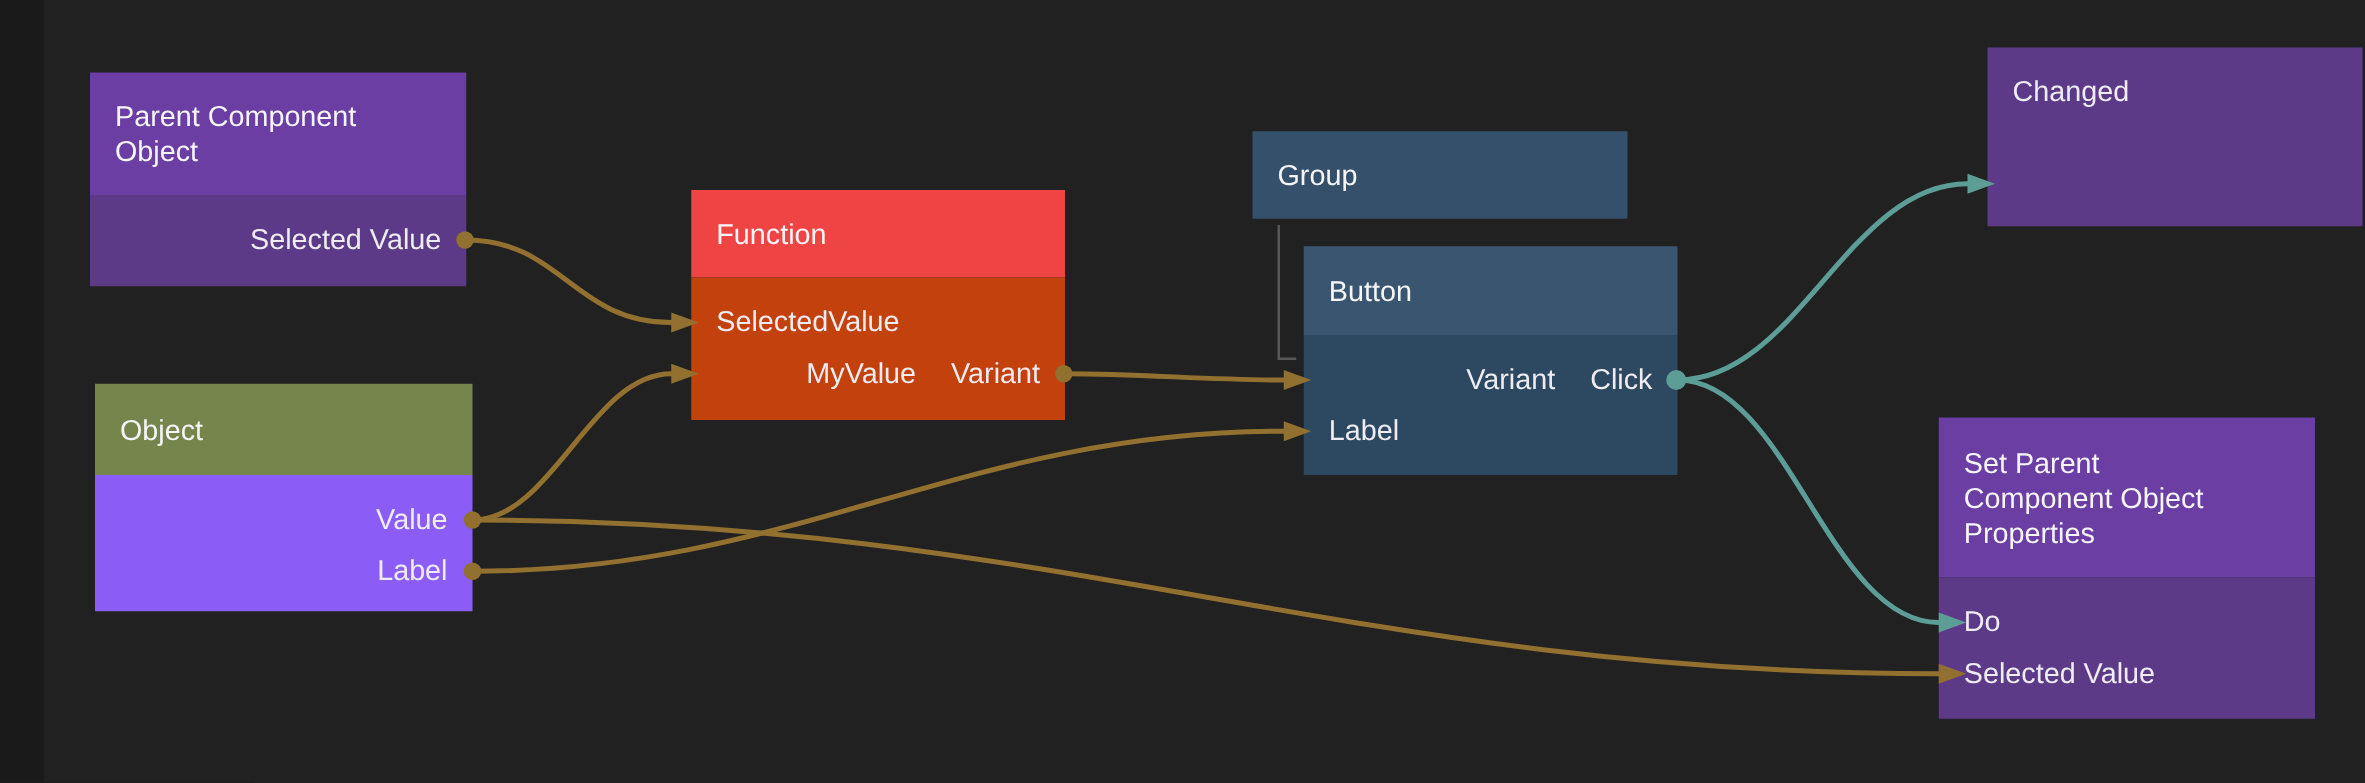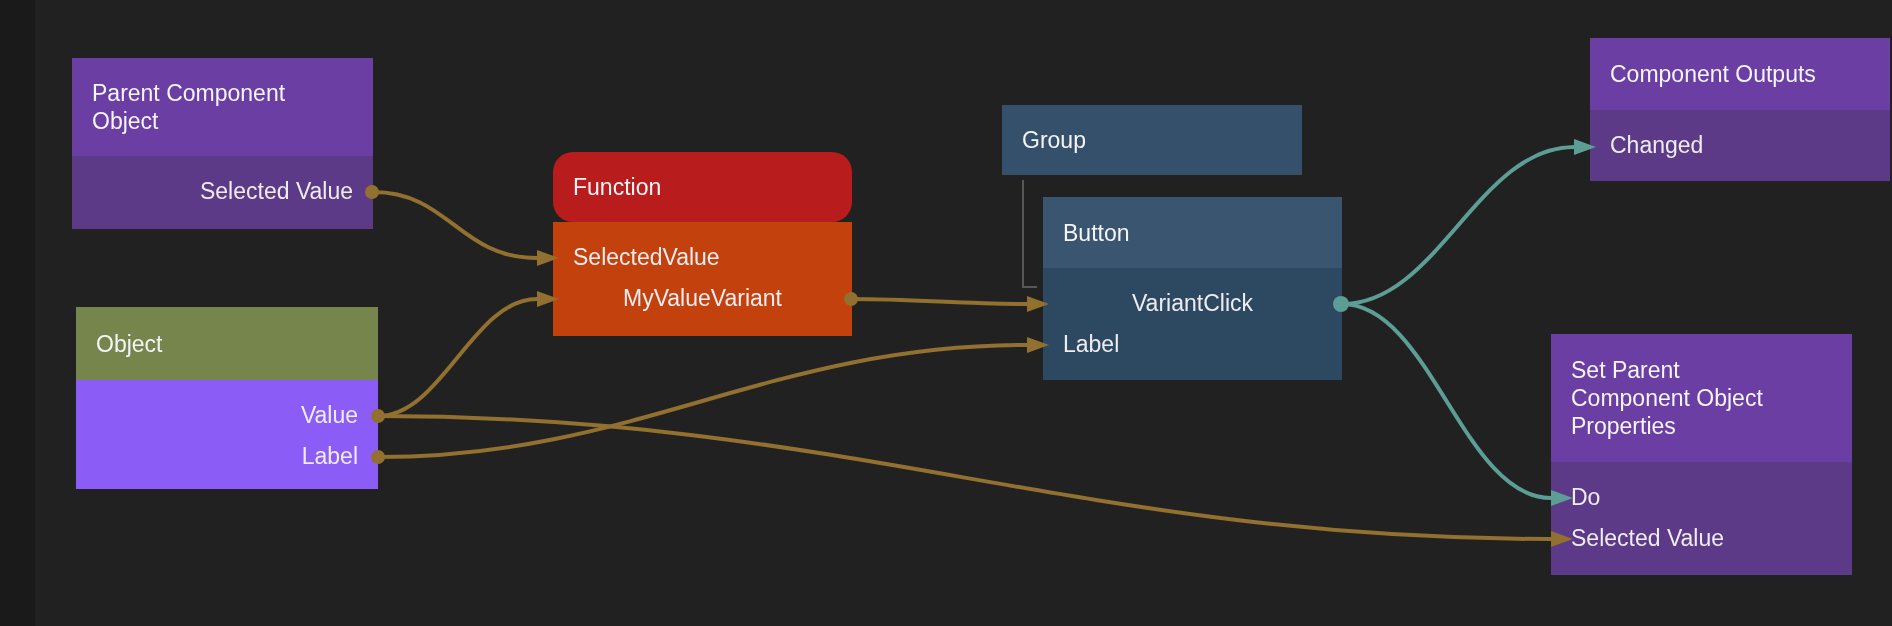--- a/index.html
+++ b/index.html
@@ -35,25 +35,25 @@
   .row {
     height: 41px;
     display: flex;
     align-items: center;
     padding: 0 20px;
     font-size: 23px;
     color: #eeecf0;
   }
   .row.in   { justify-content: flex-start; }
   .row.out  { justify-content: flex-end; }
-  .row.dual { justify-content: center; }
+  .row.dual { justify-content: flex-end; gap: 28px; }
 
   .purple .hdr { background: #6a3ea2; }
   .purple .body { background: #5d3a88; }
-  .pink .hdr { background: #b91c1c; border-radius: 20px; }
+  .pink .hdr { background: #ef4444; }
   .pink .body { background: #c2410c; }
   .olive .hdr { background: #76854c; }
   .olive .body { background: #8b5cf6; }
   .blue .hdr { background: #3a556f; }
   .blue .body { background: #2d4962; }
   .groupnode .hdr { background: #35506b; }
 
   .wires {
     position: absolute;
     left: 0; top: 0;
@@ -114,21 +114,20 @@
         <span>Variant</span>
         <span>Click</span>
       </div>
       <div class="row in">
         <span>Label</span>
       </div>
     </div>
   </div>
 
   <div class="node purple" style="left:1555px; top:38px; width:300px; height:143px;">
-    <div class="hdr" style="height:72px">Component Outputs</div>
     <div class="body">
       <div class="row in">
         <span>Changed</span>
       </div>
     </div>
   </div>
 
   <div class="node purple" style="left:1516px; top:334px; width:301px; height:241px;">
     <div class="hdr" style="height:128px">Set Parent
 Component Object

